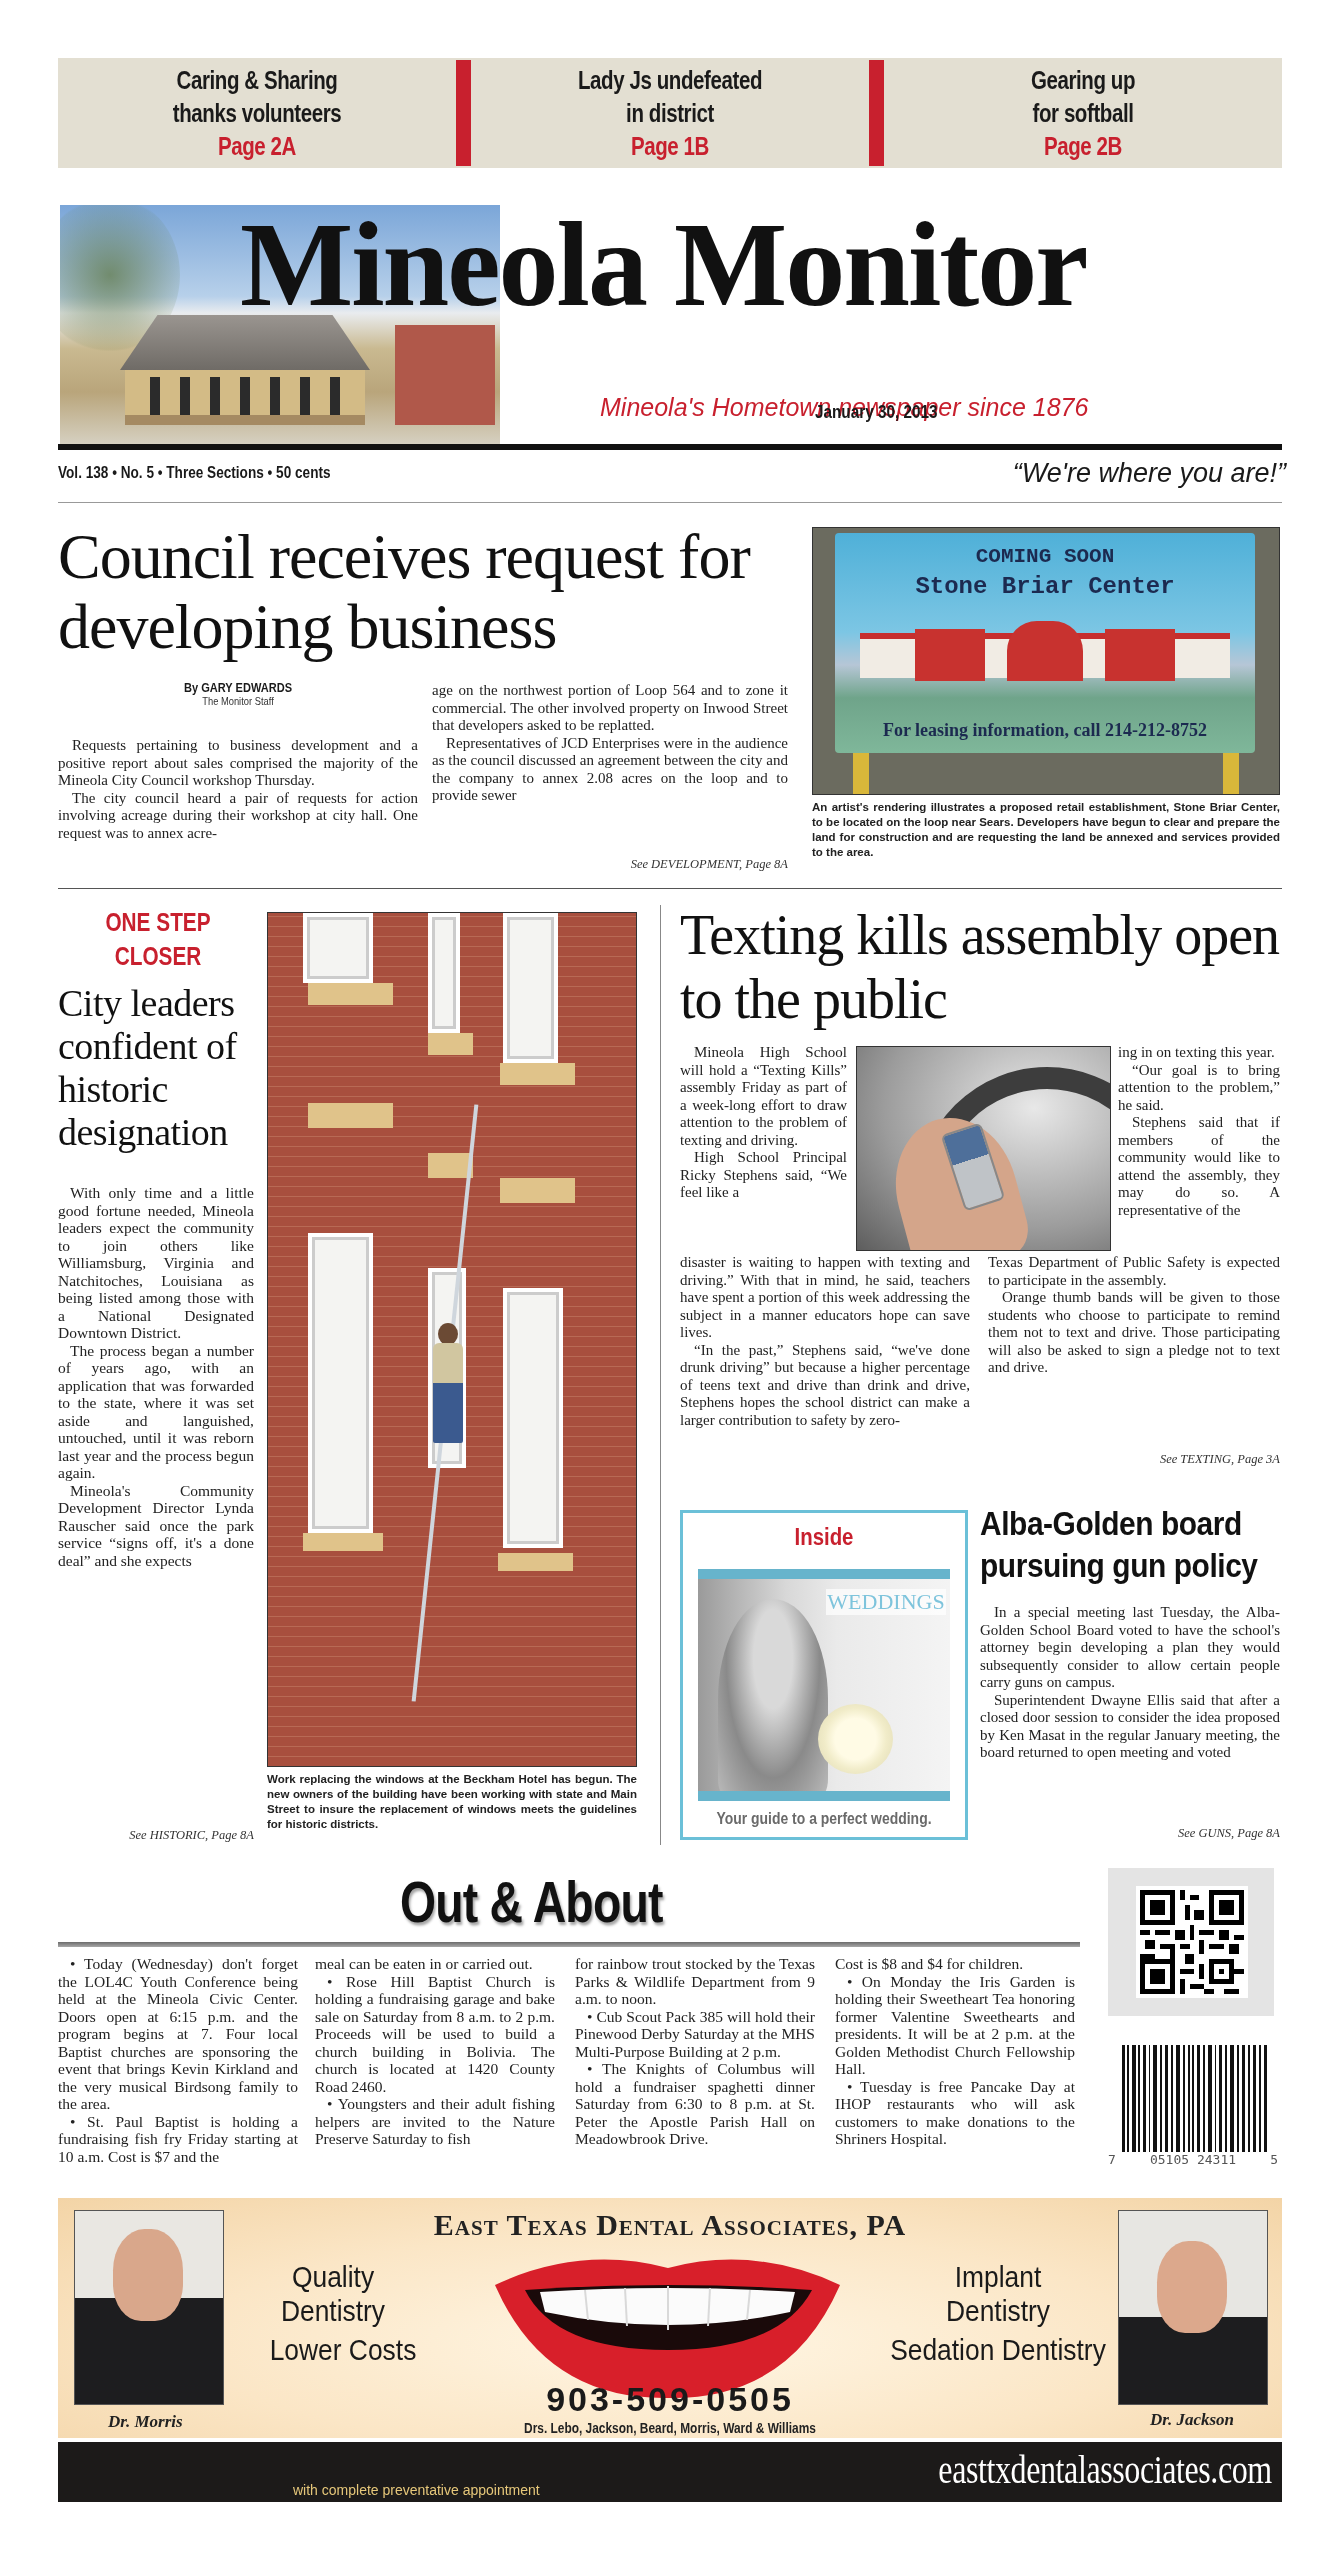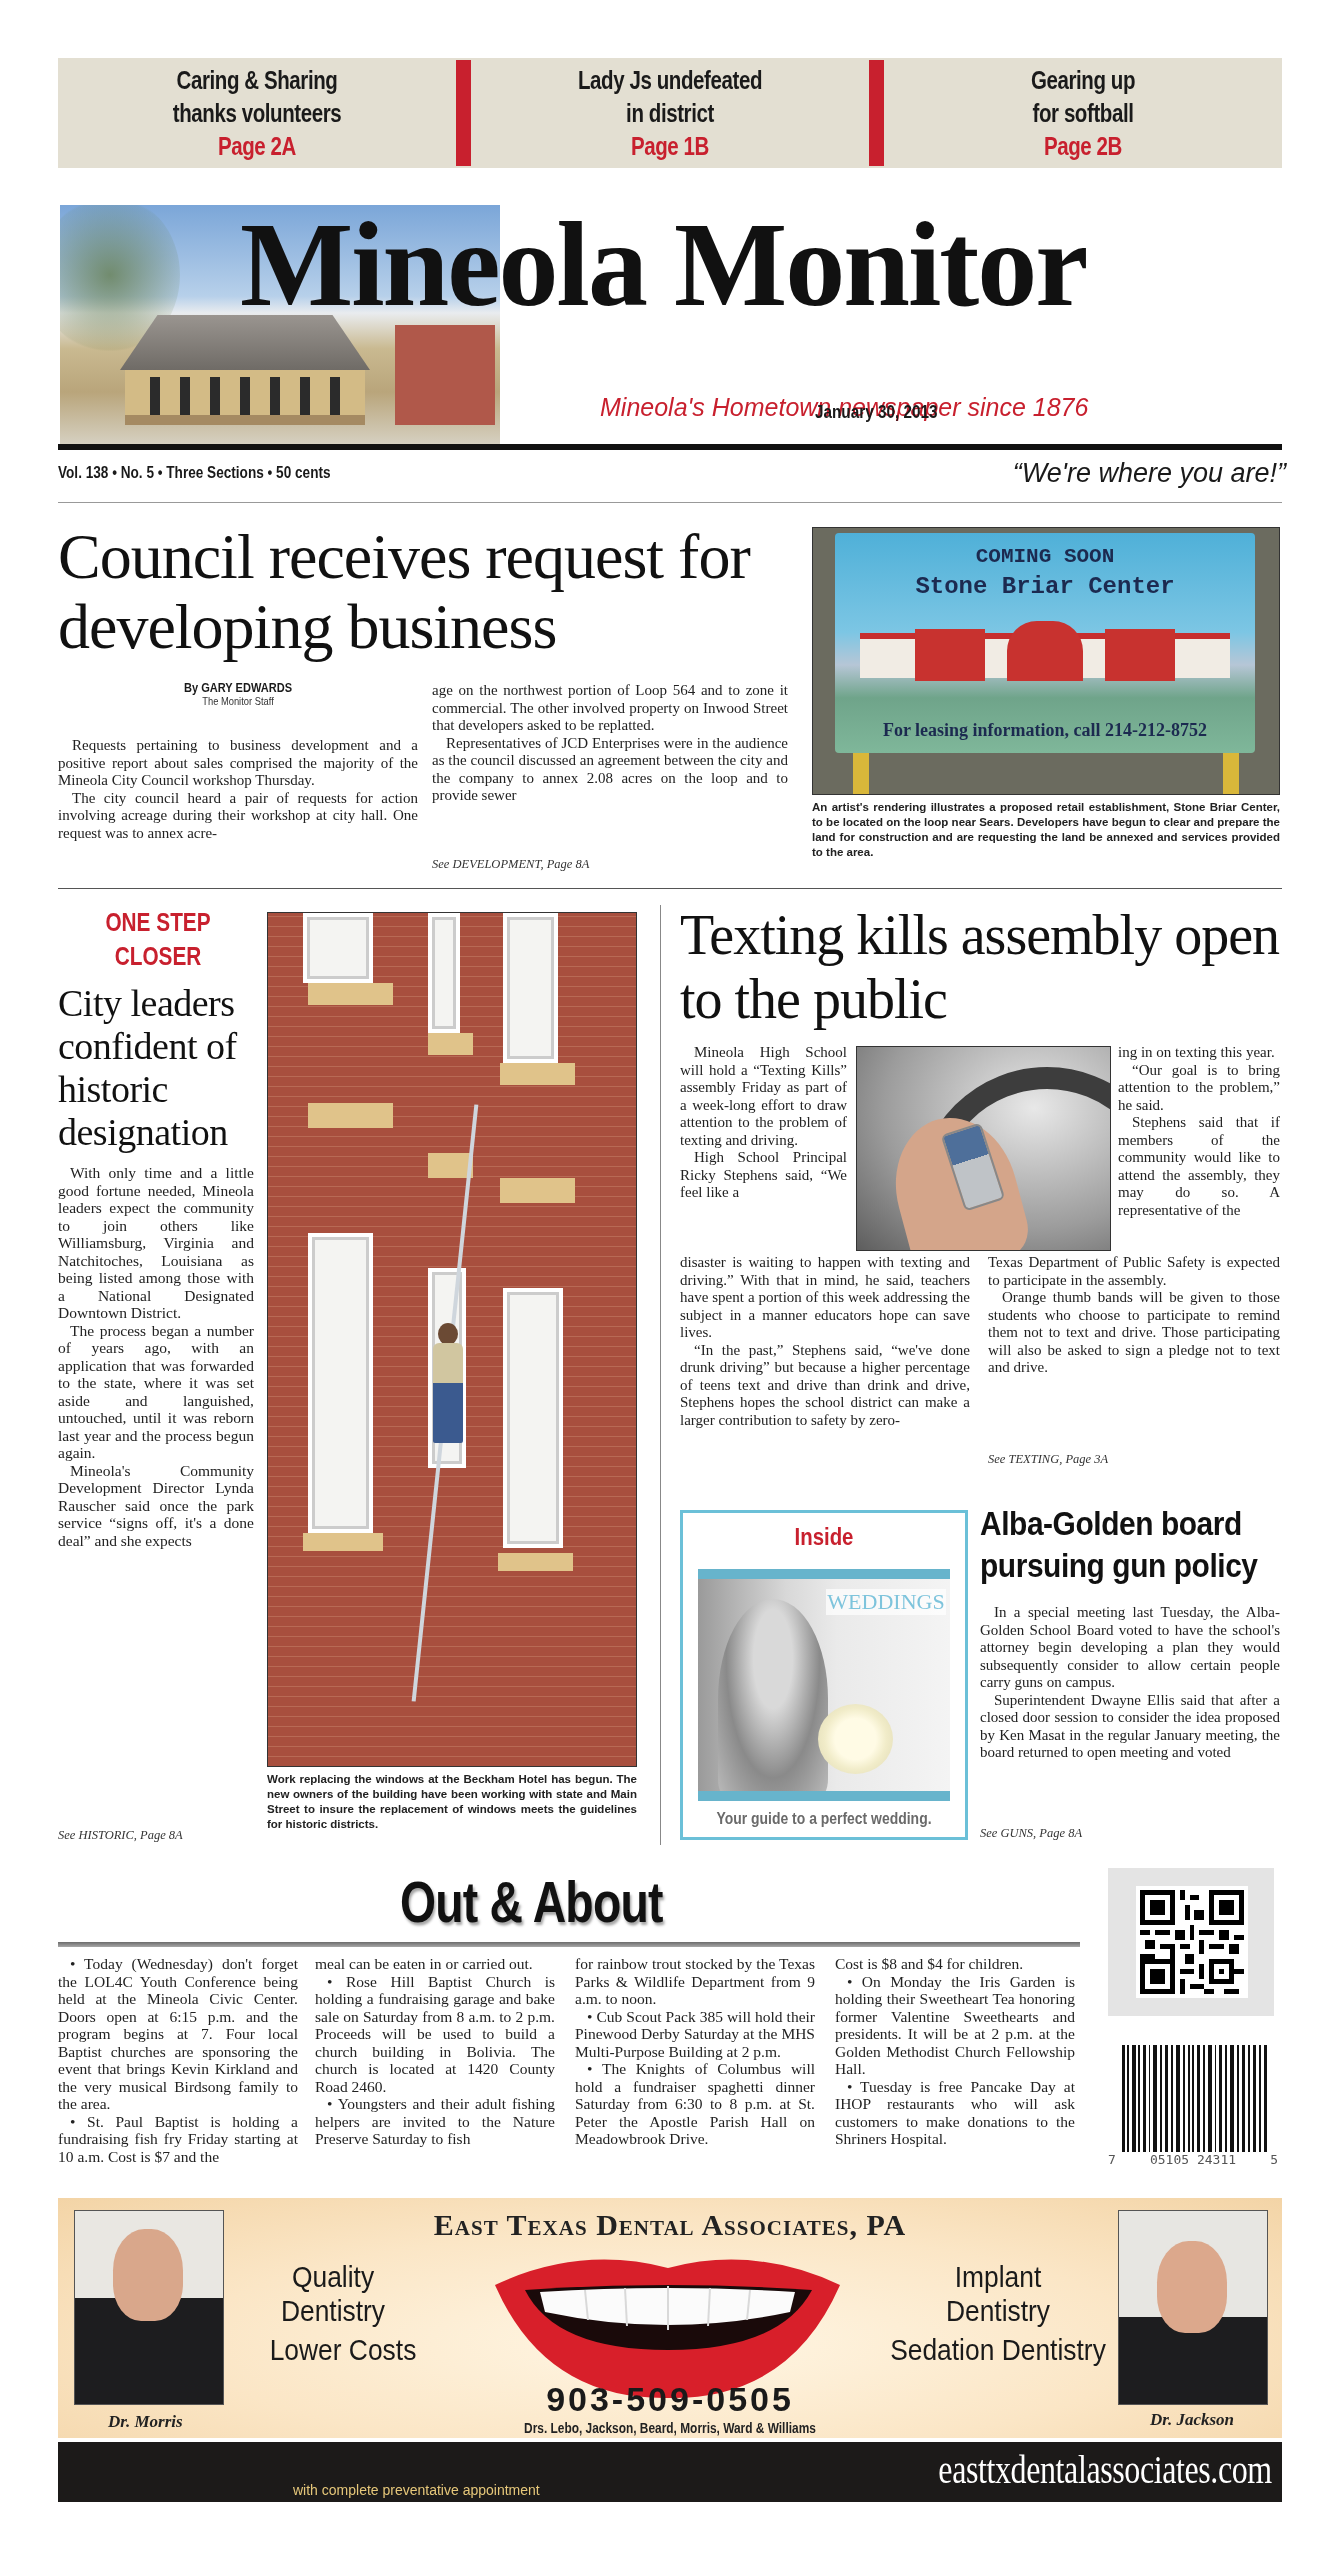--- a/index.html
+++ b/index.html
@@ -29,37 +29,37 @@
   .vol-line { left: 58px; top: 464px; font-family: "Liberation Sans", sans-serif; font-weight: bold; font-size: 16px; transform: scaleX(0.85); transform-origin: left; }
   .slogan { right: 52px; top: 458px; font-family: "Liberation Sans", sans-serif; font-style: italic; font-size: 27px; }
   .thin-rule { height: 1px; background: #999; }
 
   
   .headline-xl { font-family: "Liberation Serif", serif; font-size: 64px; line-height: 70px; letter-spacing: -1px; color: #111; }
   .byline { font-family: "Liberation Sans", sans-serif; font-weight: bold; font-size: 13px; text-align: center; transform: scaleX(0.85); }
   .staff { font-family: "Liberation Sans", sans-serif; font-size: 11px; text-align: center; color: #333; transform: scaleX(0.85); }
   .body { font-family: "Liberation Serif", serif; font-size: 15px; line-height: 17.5px; text-align: justify; color: #222; }
   .body p { text-indent: 14px; }
-  .jump { font-family: "Liberation Serif", serif; font-style: italic; font-size: 12.5px; text-align: left; color: #333; }
+  .jump { font-family: "Liberation Serif", serif; font-style: italic; font-size: 12.5px; text-align: right; color: #333; }
 
   
   .sb-photo { left: 812px; top: 527px; width: 468px; height: 268px; border: 1px solid #333; background: #6b6b5f; overflow: hidden; }
   .sb-sign { position:absolute; left: 22px; top: 5px; width: 420px; height: 220px; background: linear-gradient(180deg,#4fb0d8 0%, #7cc6e4 45%, #b6c6d6 60%, #6fa48a 75%, #7fb79a 100%); border-radius: 4px; }
   .sb-sign .t1 { position:absolute; top: 12px; width:100%; text-align:center; font-family: Liberation Mono, monospace; font-weight:bold; font-size: 21px; color:#1c2a50; }
   .sb-sign .t2 { position:absolute; top: 40px; width:100%; text-align:center; font-family: Liberation Mono, monospace; font-weight:bold; font-size: 24px; color:#1c2a50; }
   .sb-sign .bldg { position:absolute; left: 25px; top: 100px; width: 370px; height: 45px; background: #f1ece4; border-top: 6px solid #c62e2e; }
   .sb-sign .bldg-red { position:absolute; top: 96px; height: 52px; background: #c8322f; }
   .sb-sign .t3 { position:absolute; bottom: 12px; width:100%; text-align:center; font-family: "Liberation Serif", serif; font-weight:bold; font-size: 18px; color:#1c2a50; }
   .sb-post { position:absolute; top: 225px; width: 16px; height: 45px; background: #d9b73a; }
   .caption { font-family: "Liberation Sans", sans-serif; font-weight: bold; font-size: 11.5px; line-height: 15px; text-align: justify; color: #222; }
 
   
   .kicker { font-family: "Liberation Sans", sans-serif; font-weight: bold; font-size: 26px; line-height: 34px; color: #c8202e; text-align: center; transform: scaleX(0.8); }
   .headline-md { font-family: "Liberation Serif", serif; font-size: 38px; line-height: 43px; letter-spacing: -0.5px; color: #111; }
-  .body-wide { font-family: "Liberation Serif", serif; font-size: 15.5px; line-height: 17.5px; text-align: justify; color: #222; }
+  .body-wide { font-family: "Liberation Serif", serif; font-size: 15.5px; line-height: 17.5px; text-align: justify; color: #222; margin-top: 20px; }
   .body-wide p { text-indent: 12px; }
 
   .hotel-photo { left: 267px; top: 912px; width: 370px; height: 855px; border: 1px solid #333; overflow: hidden;
      background: repeating-linear-gradient(0deg, #a84f3e 0 9px, #b86a55 9px 10px), #a84f3e; }
   .hotel-photo .w { position:absolute; background: #f4f4f2; border: 4px solid #fff; box-shadow: inset 0 0 0 3px #ccc; }
   .hotel-photo .sill { position:absolute; background: #e0c38a; }
   .hotel-photo .worker { position:absolute; left: 165px; top: 430px; width: 30px; height: 100px; background: linear-gradient(#d1c6a0 0 40%, #3b5a8f 40% 100%); border-radius: 6px 6px 2px 2px; }
   .hotel-photo .worker-head { position:absolute; left: 170px; top: 410px; width: 20px; height: 22px; border-radius: 50%; background: #6b4a34; }
   .hotel-photo .ladder { position:absolute; left: 175px; top: 190px; width: 4px; height: 600px; background: #cfd6dd; transform: rotate(6deg); }
   .vrule { width: 1px; background: #888; }

